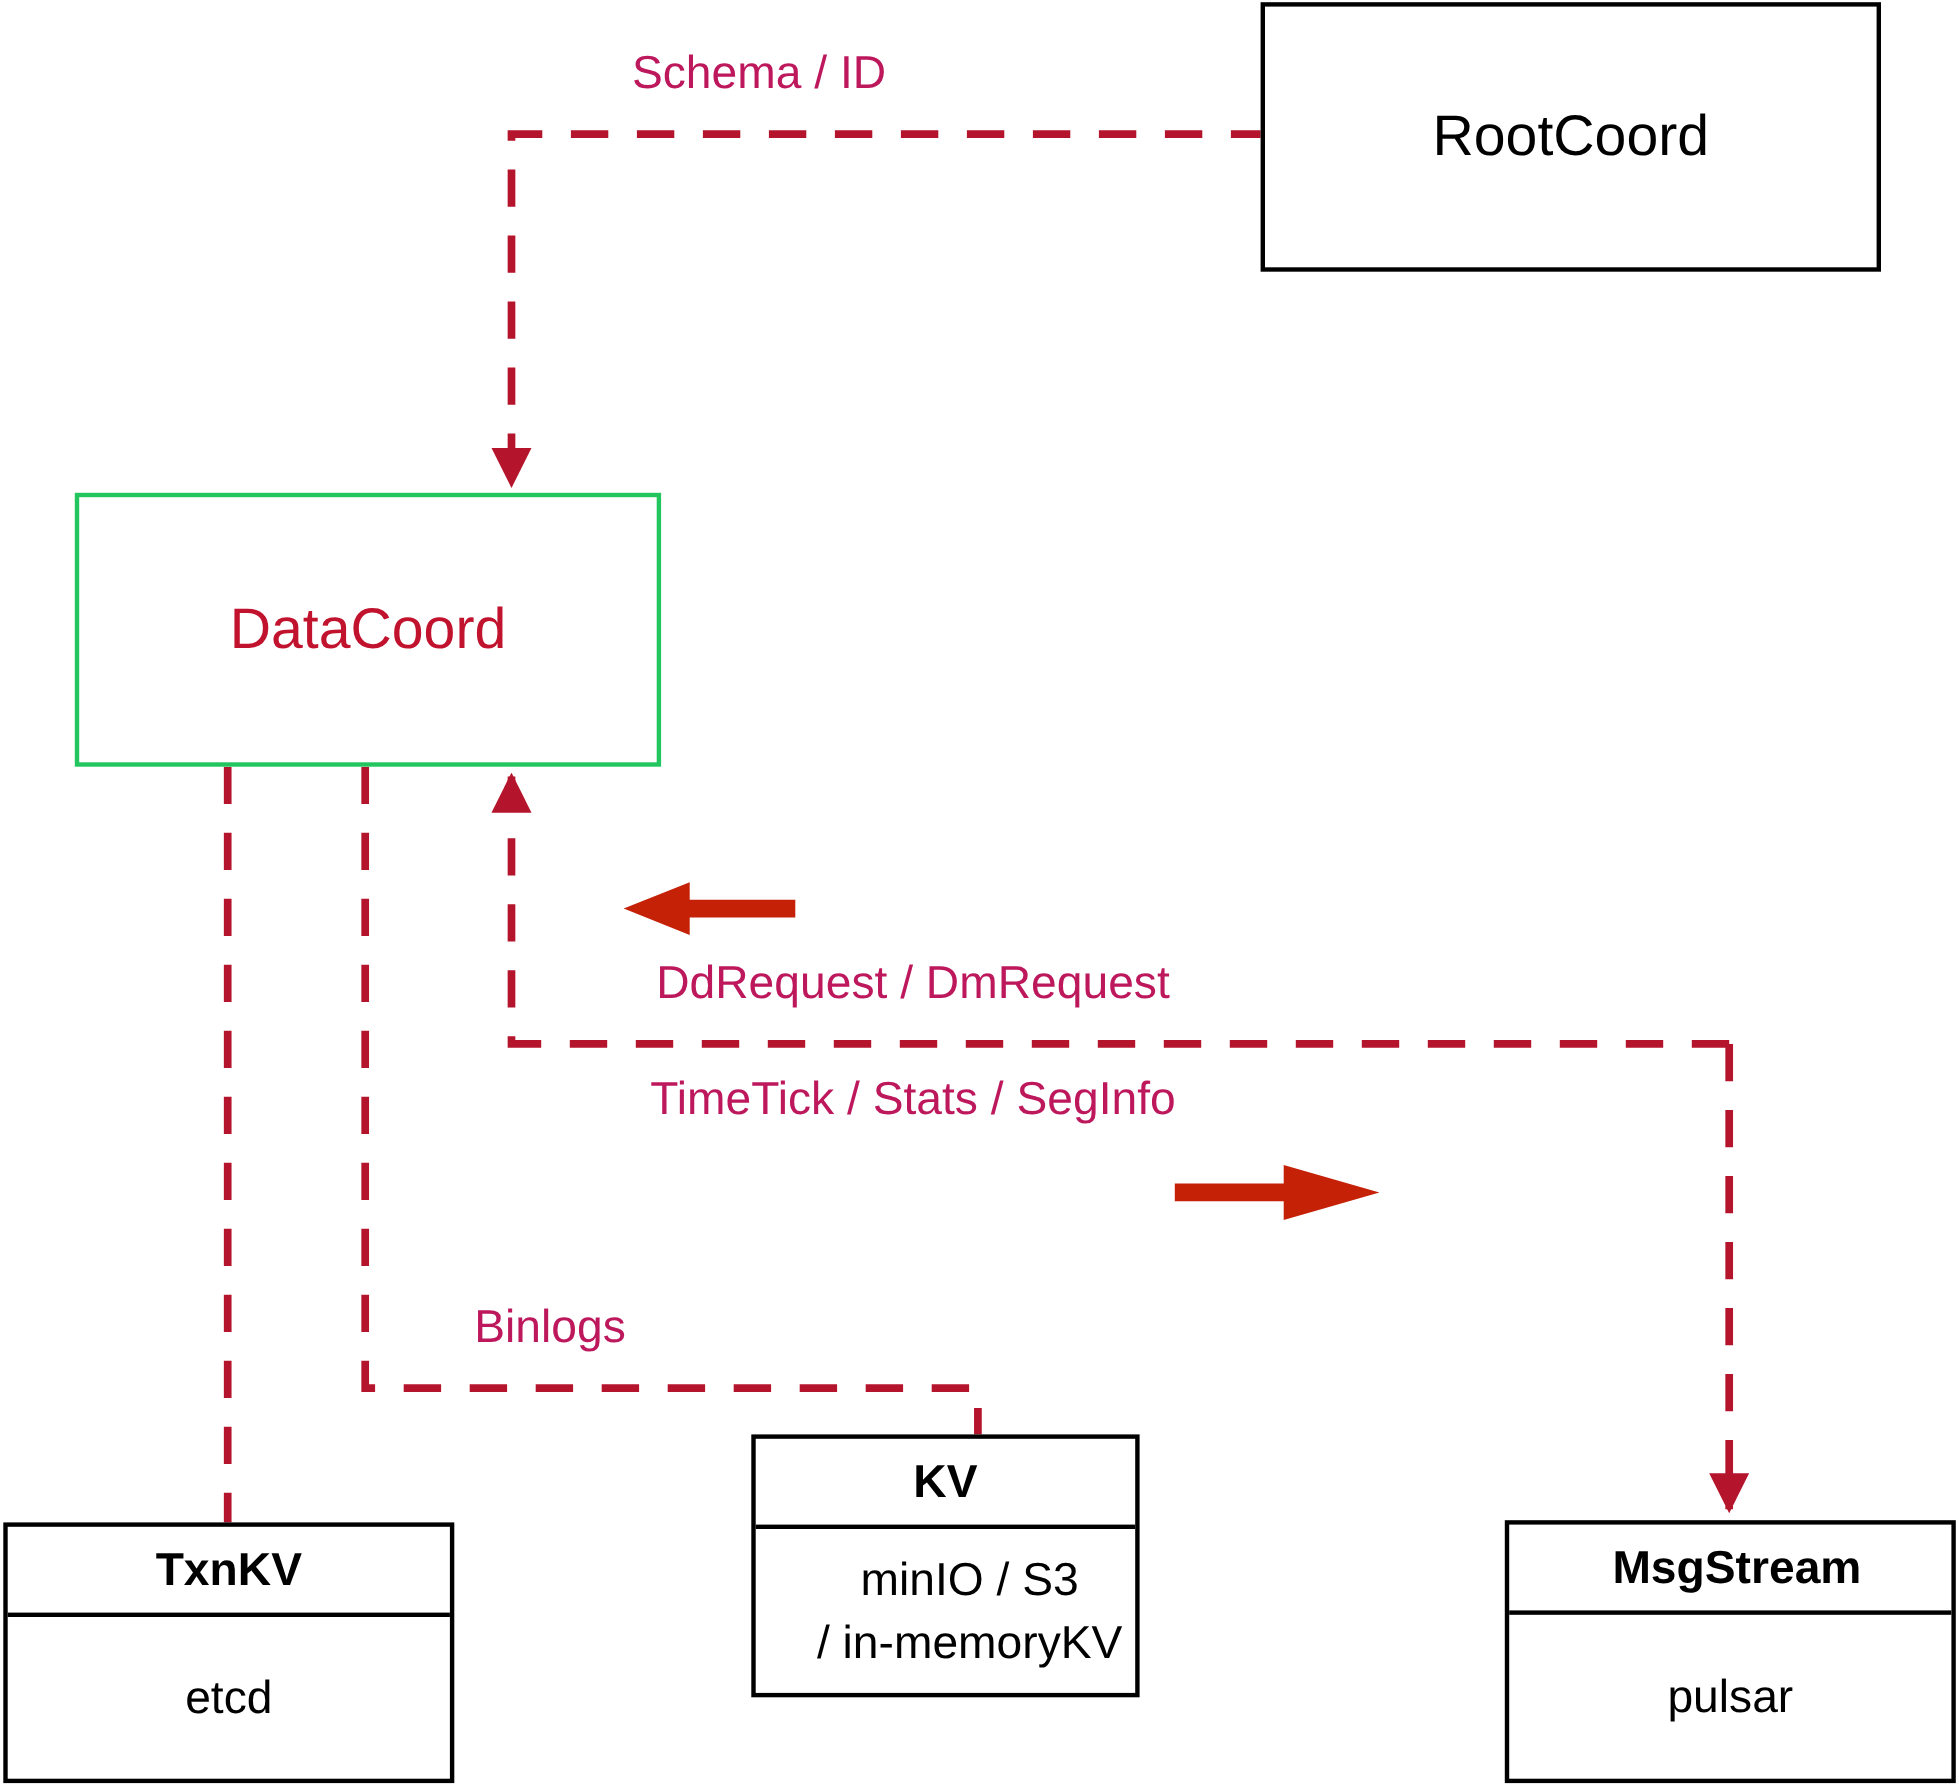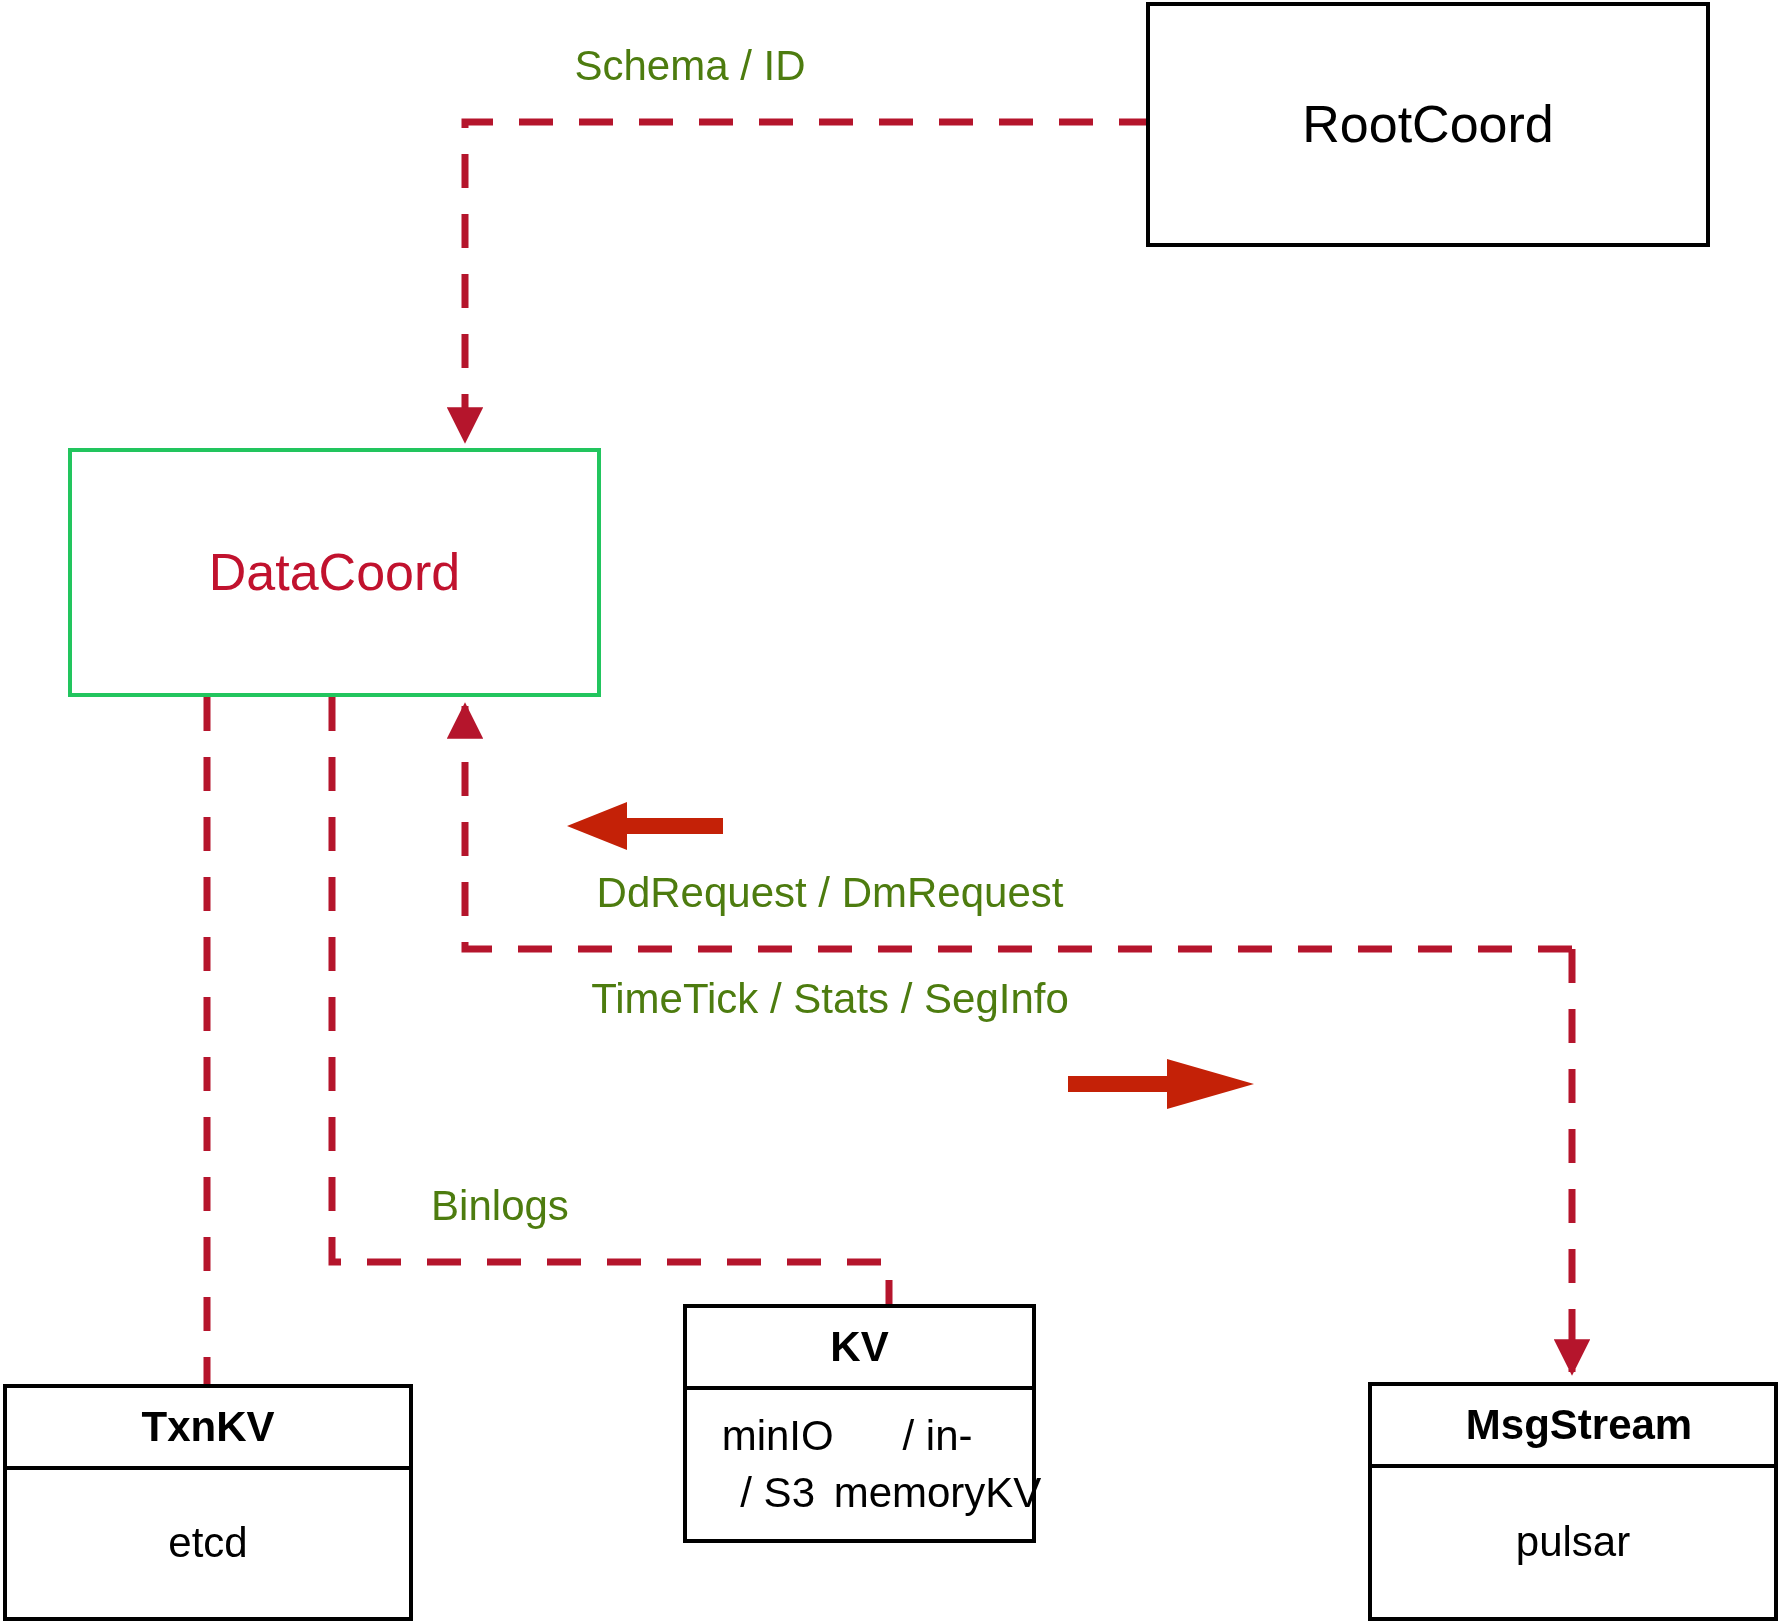--- a/index.html
+++ b/index.html
@@ -51,21 +51,21 @@
     flex: 1;
     line-height: 1.34;
   }
   .divider {
     height: 4px;
     background: #000000;
     width: 100%;
   }
   .edge-label {
     position: absolute;
-    color: #4d7c0f;
+    color: #be185d;
     font-size: 42px;
     white-space: nowrap;
     text-align: center;
     line-height: 1;
   }
   .bold { font-weight: bold; }
 </style>
 </head>
 <body>
 
@@ -114,21 +114,21 @@
 
   <div class="node-box node-black" style="left:3px; top:1384px; width:410px; height:237px;">
     <div class="node-title bold" style="height:78px; font-size:42px;">TxnKV</div>
     <div class="divider"></div>
     <div class="node-body" style="font-size:42px;">etcd</div>
   </div>
 
   <div class="node-box node-black" style="left:683px; top:1304px; width:353px; height:239px;">
     <div class="node-title bold" style="height:78px; font-size:42px;">KV</div>
     <div class="divider"></div>
-    <div class="node-body" style="font-size:42px; flex-direction:row;margin-left:44px;">
+    <div class="node-body" style="font-size:42px; flex-direction:column;margin-left:44px;">
       <div>minIO / S3</div>
       <div>/ in-memoryKV</div>
     </div>
   </div>
 
   <div class="node-box node-black" style="left:1368px; top:1382px; width:410px; height:239px;">
     <div class="node-title bold" style="height:78px; font-size:42px;padding-left:12px;">MsgStream</div>
     <div class="divider"></div>
     <div class="node-body" style="font-size:42px;">pulsar</div>
   </div>

